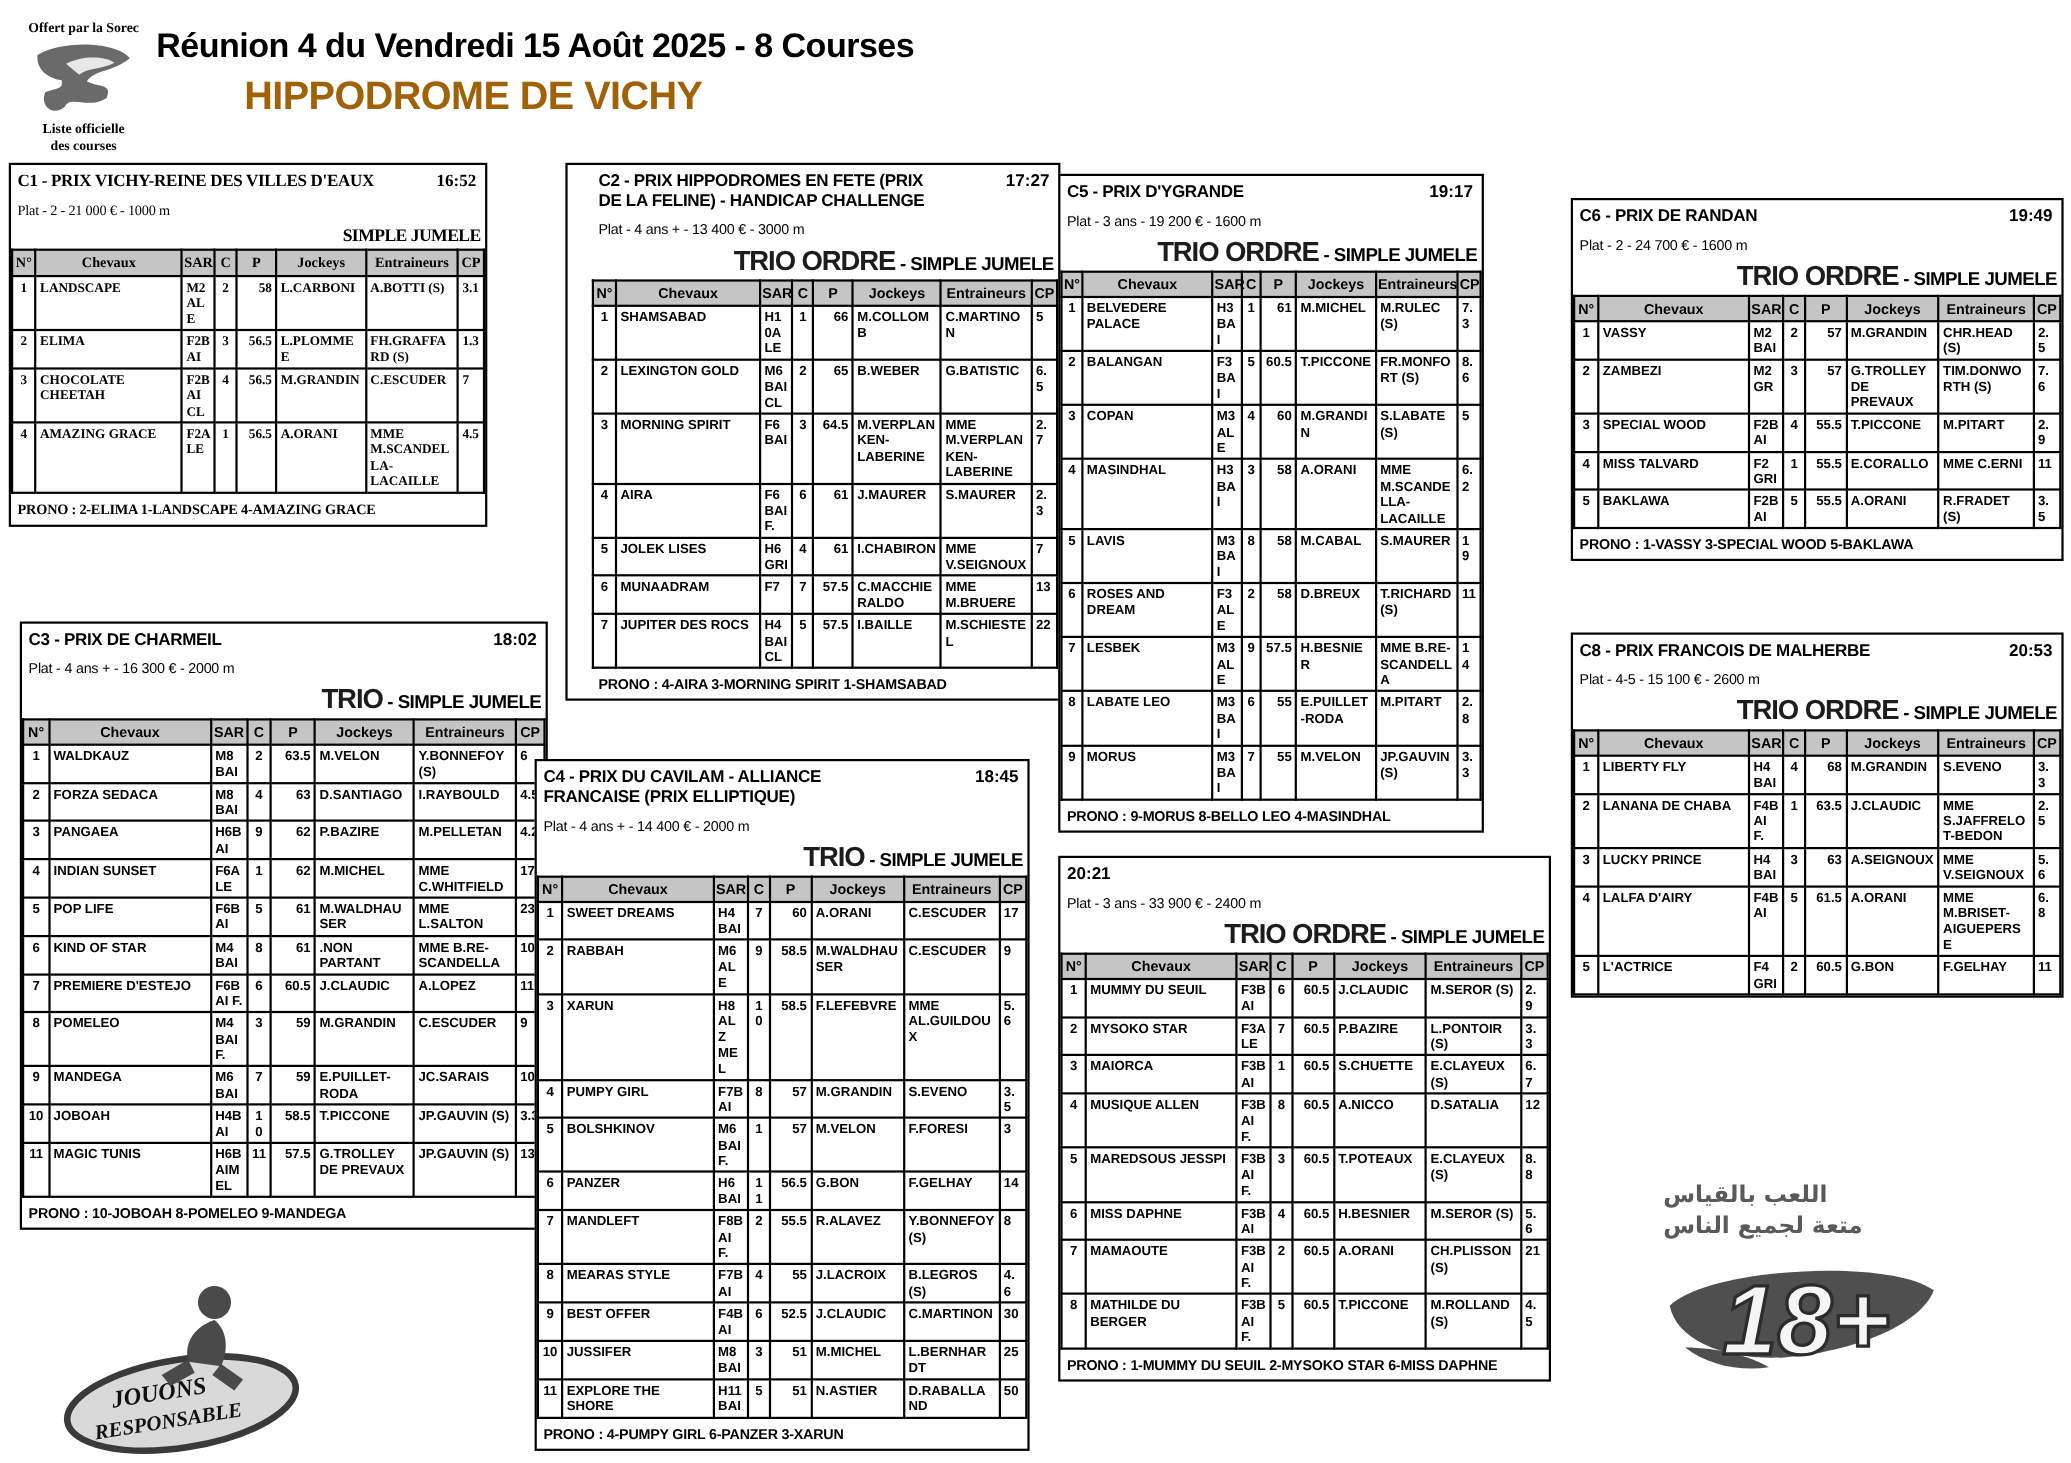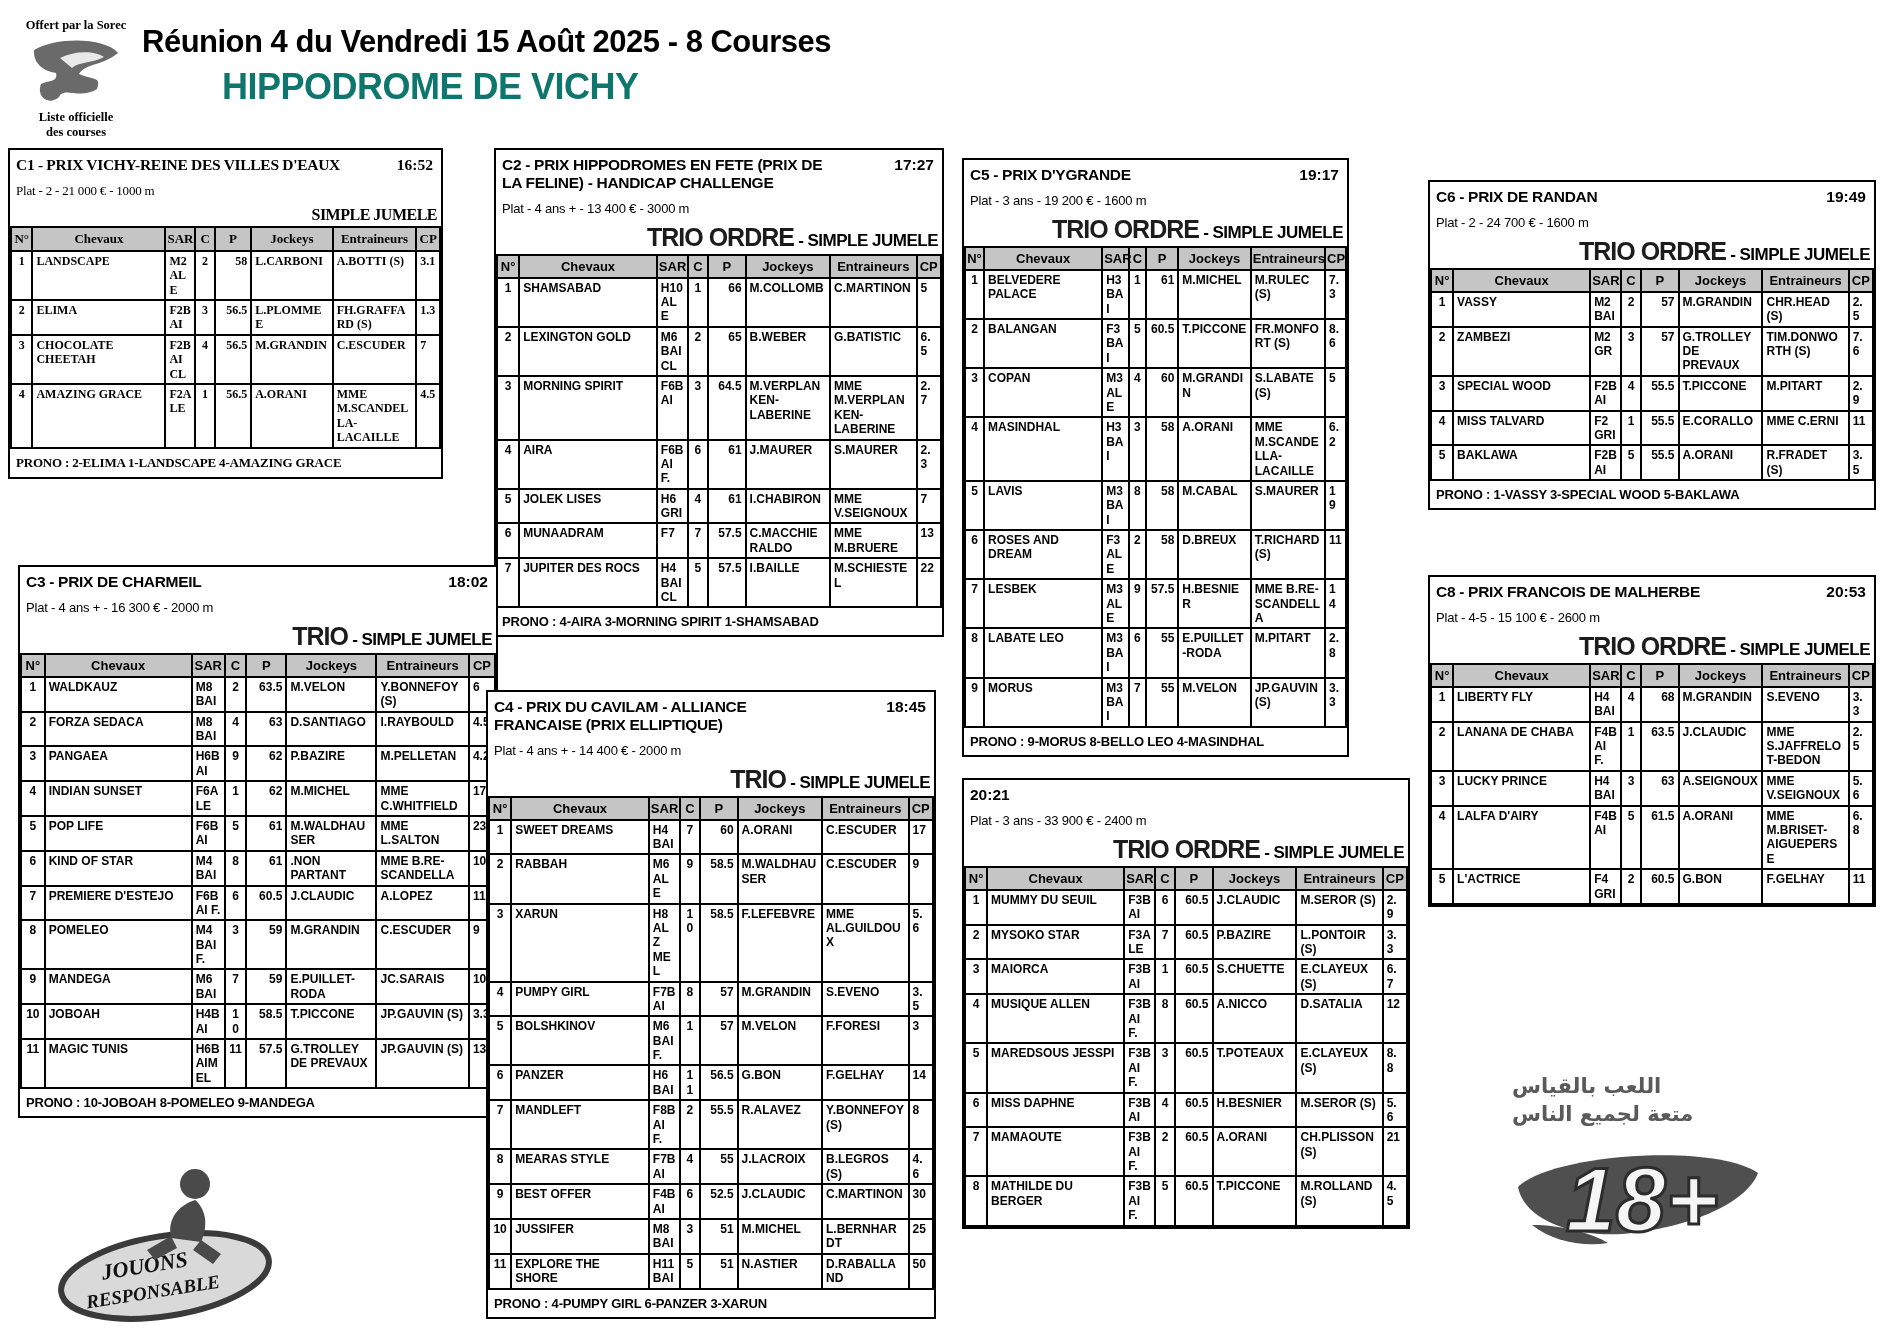--- a/index.html
+++ b/index.html
@@ -4,26 +4,26 @@
 <style>
   html,body{margin:0;padding:0;background:#ffffff;}
   #page{position:relative;width:1883px;height:1330px;background:#ffffff;overflow:hidden;
         font-family:"Liberation Sans",sans-serif;color:#000;}
 
   
   .sorec-box{position:absolute;left:20px;top:18px;width:112px;text-align:center;
              font-family:"Liberation Serif",serif;font-weight:bold;font-size:12.5px;line-height:1.25;}
   .sorec-box svg{display:block;margin:2px auto;}
   .main-title{position:absolute;left:142px;top:24px;font-size:31px;font-weight:bold;letter-spacing:-0.5px;}
-  .venue-title{position:absolute;left:222px;top:66px;font-size:36px;font-weight:bold;color:#0f766e;letter-spacing:-0.5px;}
+  .venue-title{position:absolute;left:222px;top:66px;font-size:36px;font-weight:bold;color:#a16207;letter-spacing:-0.5px;}
 
   
   .race-card{position:absolute;border:2px solid #000;background:#fff;box-sizing:border-box;}
   #race-c1{left:8px;top:148px;width:435px;font-family:Liberation Serif, serif;}
-  #race-c2{left:494px;top:148px;width:450px;}
+  #race-c2{left:514px;top:148px;width:450px;padding-left:22px;}
   #race-c5{left:962px;top:158px;width:387px;}
   #race-c6{left:1428px;top:180px;width:448px;}
   #race-c3{left:18px;top:565px;width:480px;}
   #race-c4{left:486px;top:690px;width:450px;}
   #race-c7{left:962px;top:778px;width:448px;}
   #race-c8{left:1428px;top:575px;width:448px;}
 
   .race-head{display:flex;justify-content:space-between;align-items:flex-start;
              padding:6px 8px 0 6px;font-weight:bold;font-size:15.5px;line-height:1.15;}
   .race-title{max-width:78%;letter-spacing:-0.3px;}
@@ -881,20 +881,21 @@
             <td class="horse">MATHILDE DU BERGER</td>
             <td class="sar">F3BAI F.</td>
             <td class="c">5</td>
             <td class="p">60.5</td>
             <td class="jockey">T.PICCONE</td>
             <td class="trainer">M.ROLLAND (S)</td>
             <td class="cp">4.5</td>
           </tr>
         </tbody>
     </table>
+    <div class="prono">PRONO : 1-MUMMY DU SEUIL 2-MYSOKO STAR 6-MISS DAPHNE</div>
   </div>
     <div class="race-card" id="race-c8">
     <div class="race-head">
       <div class="race-title">C8 -  PRIX FRANCOIS DE MALHERBE</div>
       <div class="race-time">20:53</div>
     </div>
     <div class="race-cond">Plat - 4-5 - 15 100 € - 2600 m</div>
     <div class="race-bet"><span class="bet-main">TRIO ORDRE</span><span class="bet-sub"> - SIMPLE JUMELE</span></div>
     <table class="runners">
       <colgroup>

